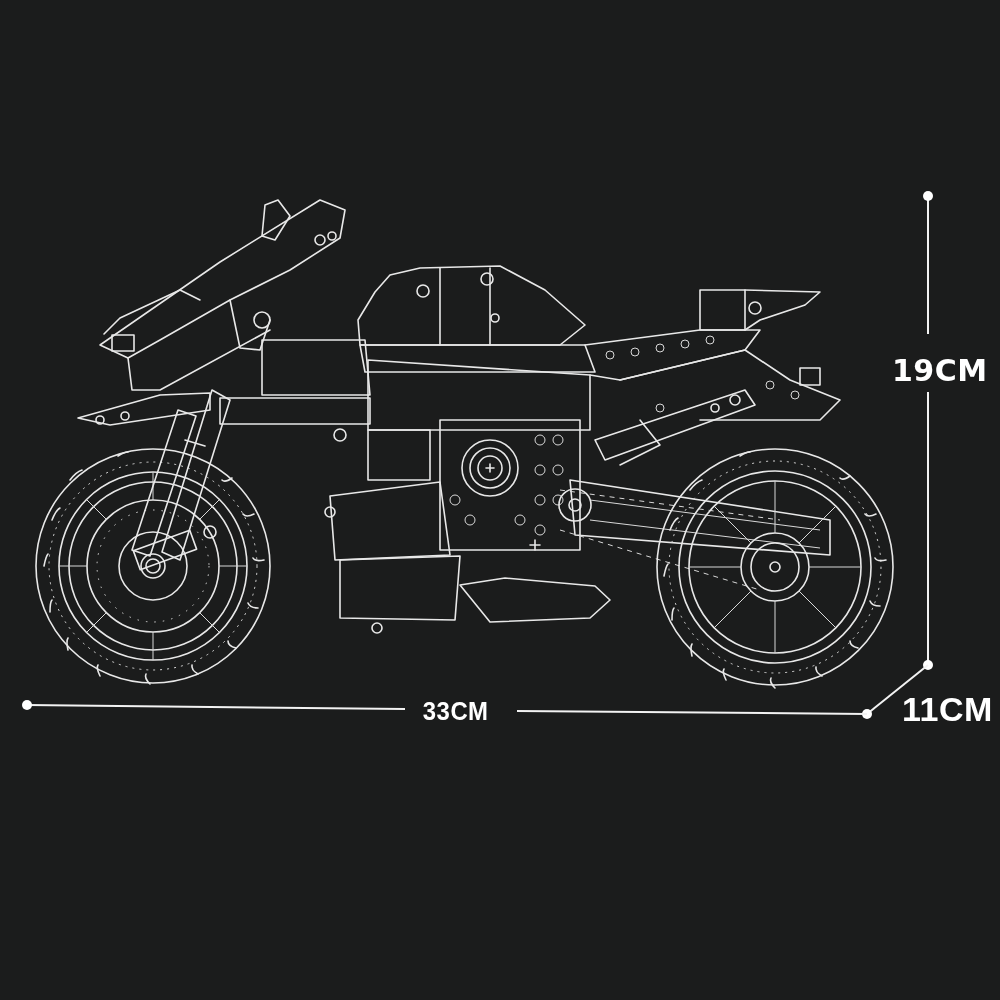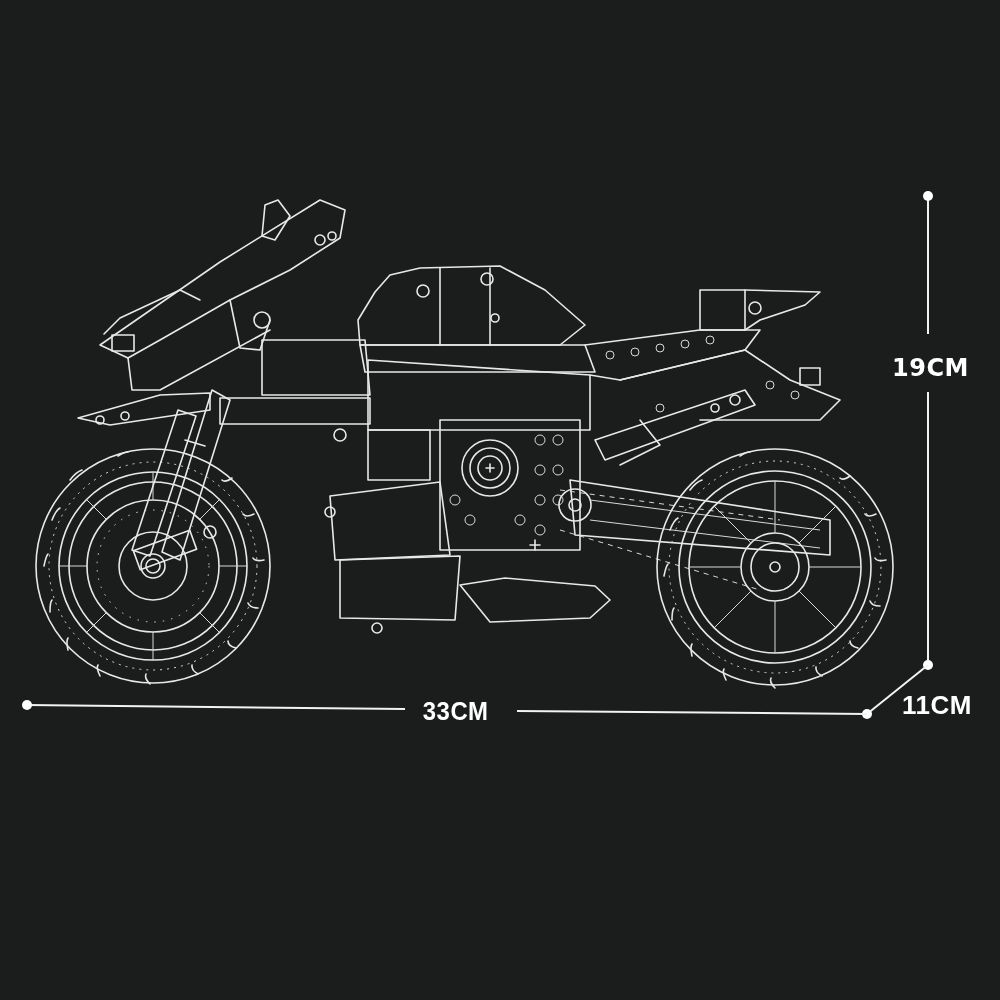--- a/index.html
+++ b/index.html
@@ -1,23 +1,23 @@
 <!DOCTYPE html>
 <html><head>
 <meta charset="utf-8">
 <style>
   html, body { margin:0; padding:0; }
   body { width:1000px; height:1000px; background:#1b1c1c; overflow:hidden; position:relative;
          font-family:"DejaVu Sans", sans-serif; }
   #canvas { position:absolute; left:0; top:0; width:1000px; height:1000px; }
-  .dim-label { position:absolute; color:#ffffff; font-weight:bold; font-size:24px; letter-spacing:0.5px;
+  .dim-label { position:absolute; color:#ffffff; font-weight:bold; font-size:30px; letter-spacing:0.5px;
                font-family:"DejaVu Sans", sans-serif; line-height:1; }
   #label-height { left:892px; top:356px; }
   #label-length { left:420px; top:698px; font-family:"Liberation Sans", sans-serif; font-size:26px; transform:scaleX(0.92); }
-  #label-width  { left:902px; top:692px; font-family:"Liberation Sans", sans-serif; font-size:26px; }
+  #label-width  { left:902px; top:692px; font-family:"Liberation Sans", sans-serif; font-size:34px; }
   .ln { stroke:#e8e8e8; fill:none; stroke-width:1.6; stroke-linejoin:round; stroke-linecap:round; }
   .ln-thin { stroke:#d8d8d8; fill:none; stroke-width:1; }
   .dim { stroke:#f2f2f2; stroke-width:2; fill:none; }
   .dot { fill:#ffffff; }
 </style>
 </head>
 <body>
 
 <svg id="canvas" viewBox="0 0 1000 1000" xmlns="http://www.w3.org/2000/svg">
 

